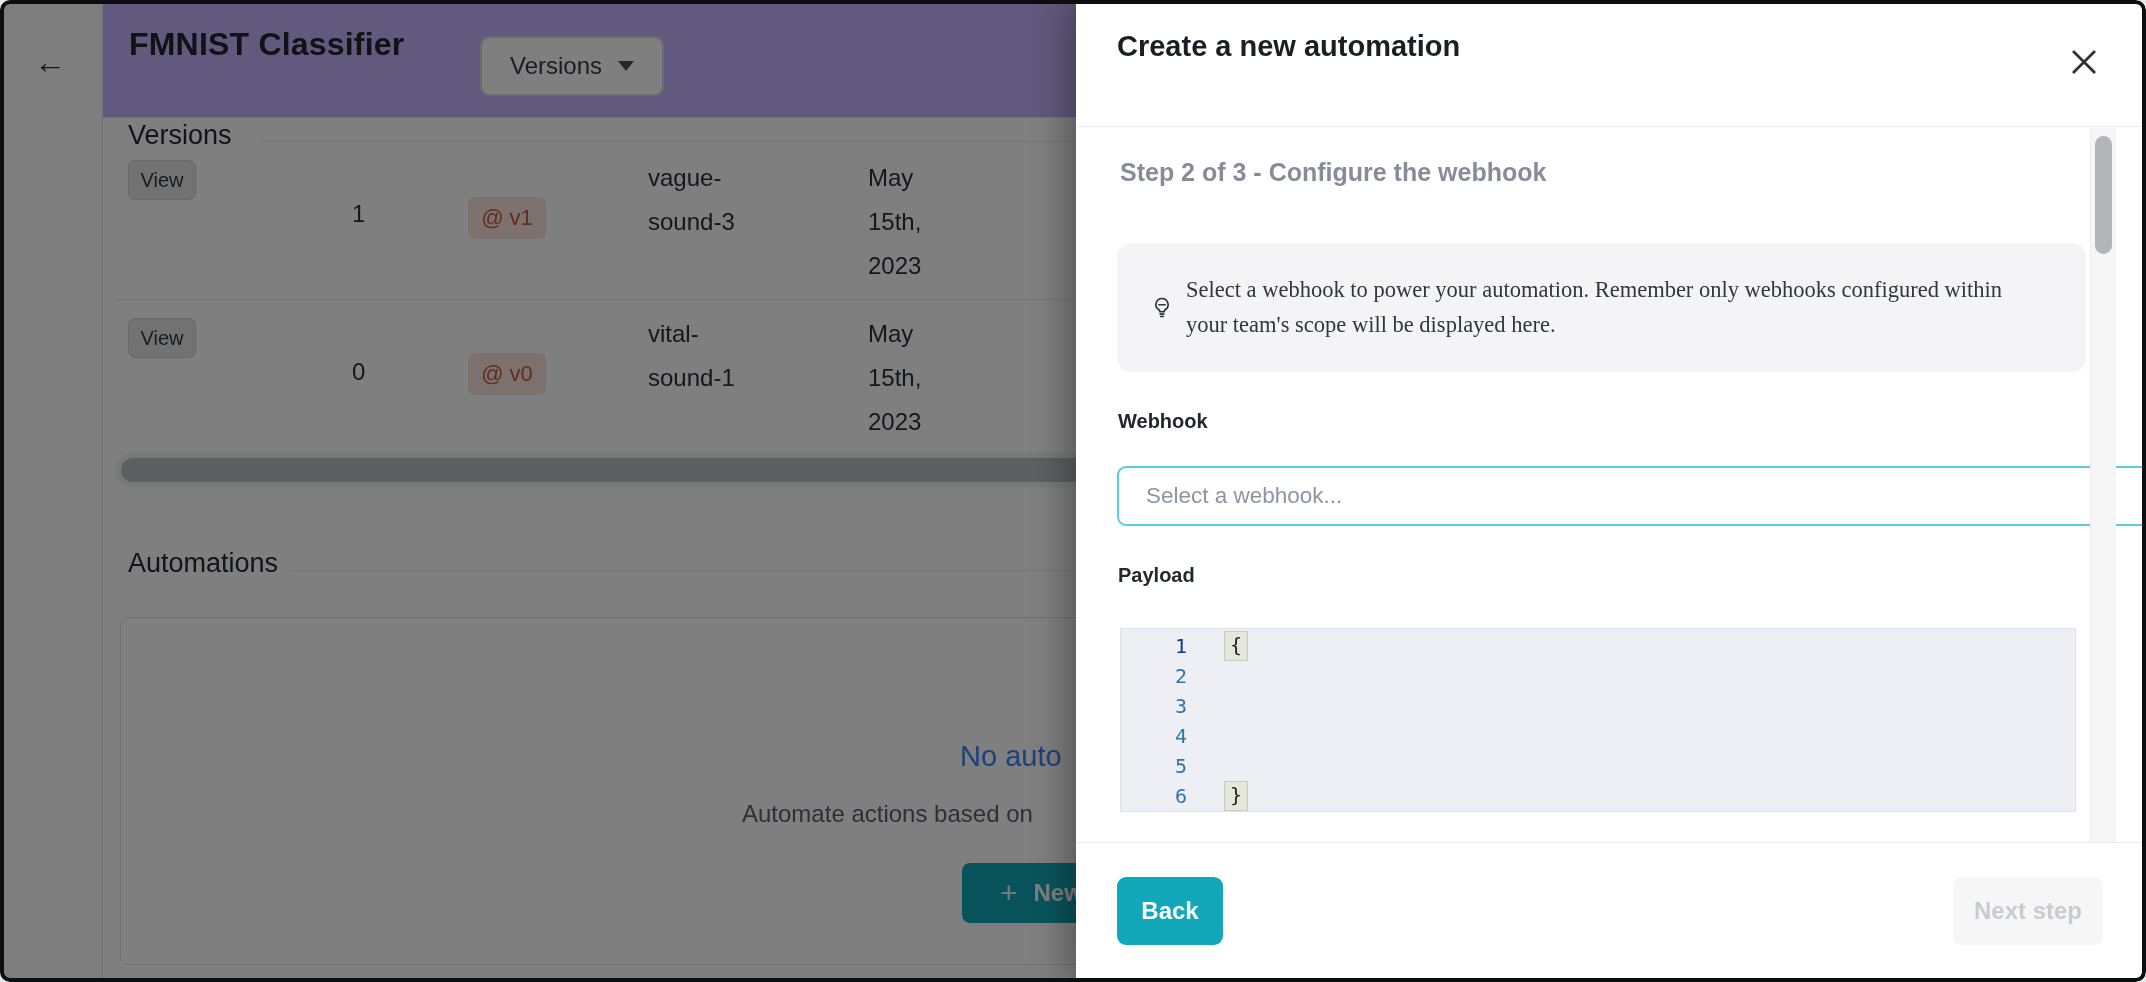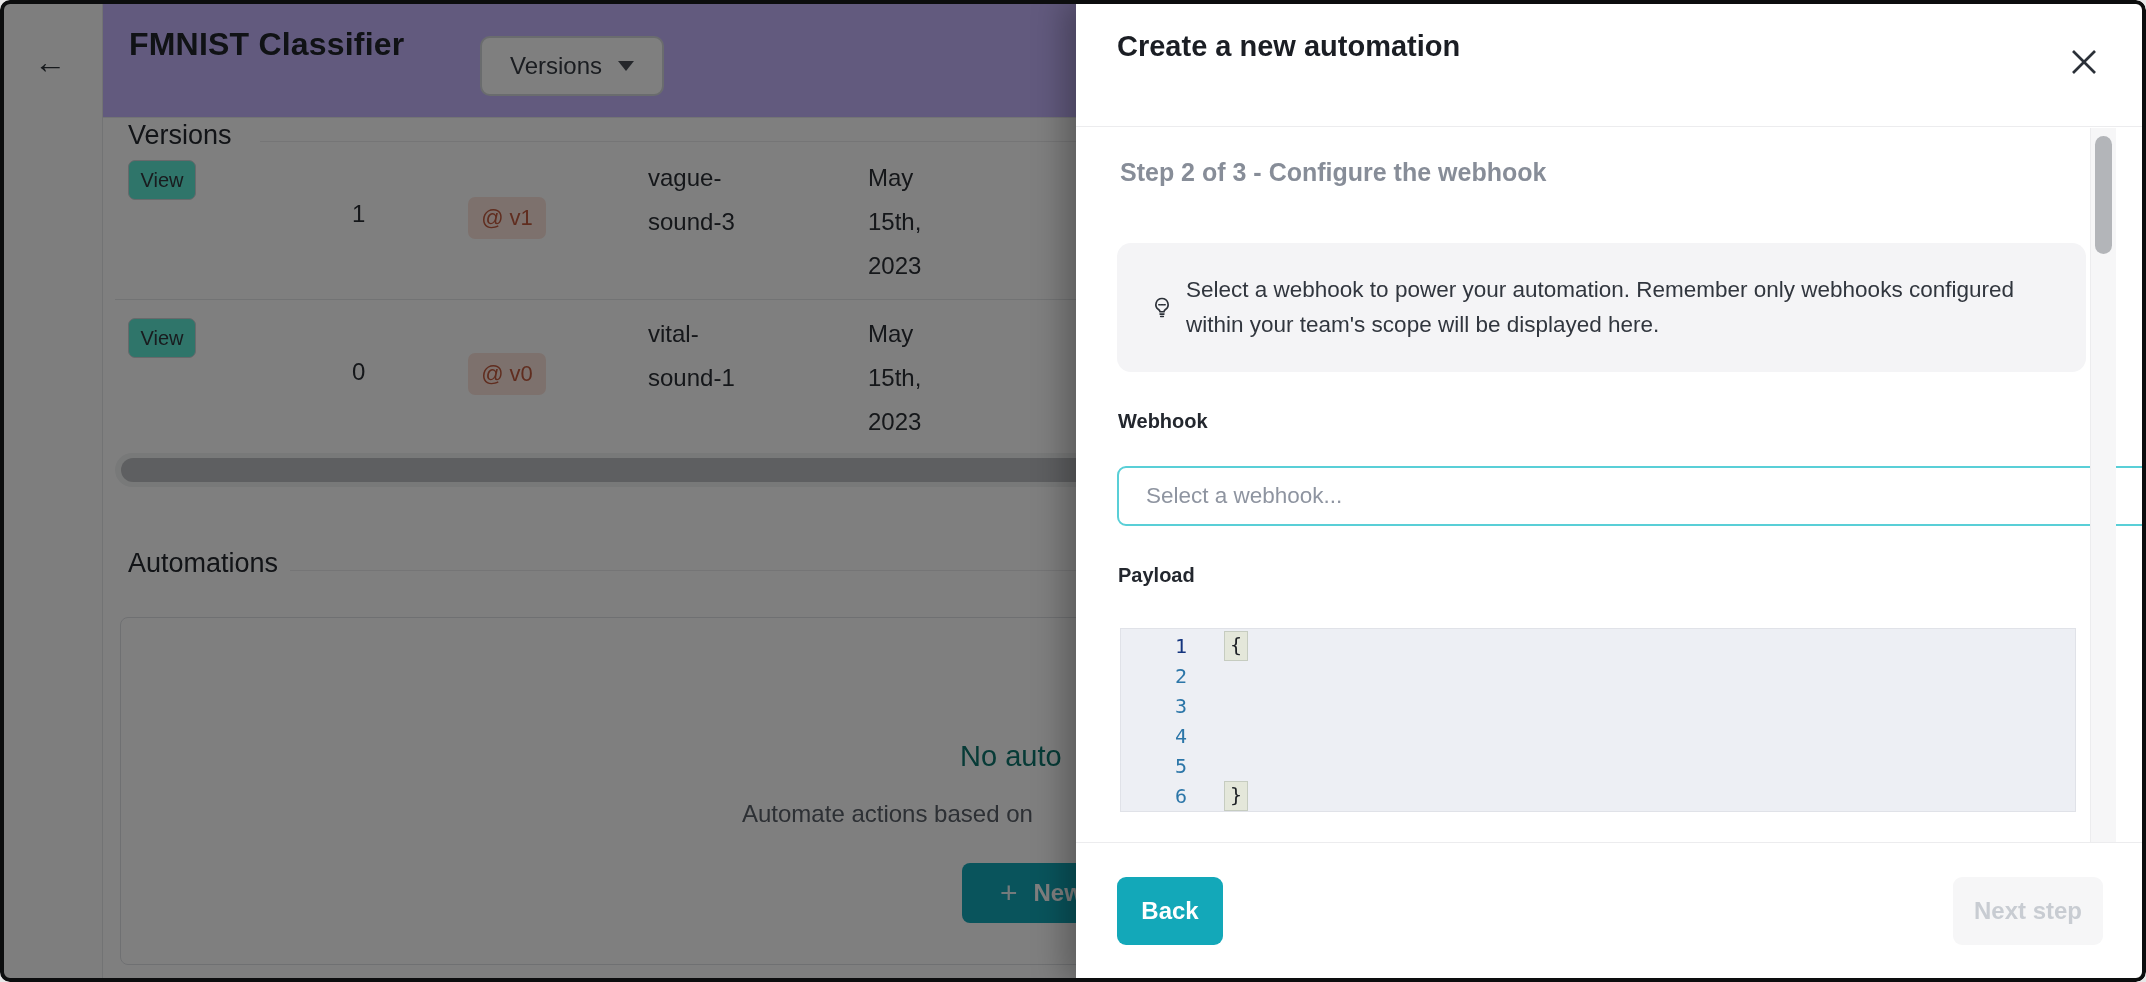--- a/index.html
+++ b/index.html
@@ -26,41 +26,41 @@
     display:flex; align-items:center; gap:16px; cursor:pointer;
   }
   .versions-dropdown .label { font-size:24px; color:#363b42; }
   .caret-down { width:0; height:0; border-left:8px solid transparent; border-right:8px solid transparent; border-top:10px solid #4a4f57; }
 
   .section-heading { position:absolute; font-size:27px; color:#24282e; }
   .heading-rule { position:absolute; height:1px; background:#eaebed; }
 
   .view-button {
     position:absolute; left:128px; width:68px; height:40px;
-    border:1.5px solid #ced2d7; border-radius:7px; background:#5eead4;
+    border:1.5px solid #ced2d7; border-radius:7px; background:#e5e5e5;
     font-size:20px; color:#33383e; display:flex; align-items:center; justify-content:center; cursor:pointer;
   }
   .cell-index { position:absolute; font-size:24px; color:#2b2f35; }
   .alias-badge {
     position:absolute; left:468px; width:78px; height:42px; border-radius:7px;
     background:#fbe3db; color:#c05a3e; font-size:22px;
     display:flex; align-items:center; justify-content:center;
   }
   .cell-name { position:absolute; left:648px; font-size:24px; color:#2b2f35; line-height:44px; }
   .cell-date { position:absolute; left:868px; font-size:24px; color:#2b2f35; line-height:44px; }
   .row-divider { position:absolute; left:115px; width:961px; height:1px; background:#e5e6e9; }
 
   .hscroll-track { position:absolute; left:115px; top:453px; width:980px; height:34px; background:#f1f2f3; border-radius:17px; }
   .hscroll-thumb { position:absolute; left:121px; top:458px; width:975px; height:24px; background:#bdbfc2; border-radius:12px; }
 
   .automations-card {
     position:absolute; left:120px; top:617px; width:1000px; height:348px;
     border:1.5px solid #dee0e4; border-radius:8px; background:#ffffff;
   }
-  .empty-title { position:absolute; left:960px; top:740px; font-size:29px; color:#0f766e; white-space:nowrap; }
+  .empty-title { position:absolute; left:960px; top:740px; font-size:29px; color:#3b82f6; white-space:nowrap; }
   .empty-subtitle { position:absolute; left:742px; top:800px; font-size:24px; color:#5a6069; white-space:nowrap; }
   .new-automation-button {
     position:absolute; left:962px; top:863px; width:140px; height:60px;
     background:#13a8b9; border-radius:8px; display:flex; align-items:center; gap:16px;
     padding-left:38px; cursor:pointer;
   }
   .new-automation-button .plus { color:#e9f7f8; font-size:30px; font-weight:300; line-height:1; }
   .new-automation-button .txt { color:#ffffff; font-size:24px; font-weight:bold; }
 
   .dim-overlay { position:absolute; inset:0; background:rgba(0,0,0,0.5); z-index:5; }
@@ -74,21 +74,21 @@
   .drawer-title { position:absolute; left:41px; top:30px; font-size:29px; font-weight:bold; color:#1b1e24; }
   .close-button { position:absolute; left:992px; top:46px; width:32px; height:32px; cursor:pointer; }
 
   .step-label { position:absolute; left:44px; top:158px; font-size:25px; font-weight:600; color:#878d98; }
 
   .info-box {
     position:absolute; left:41px; top:243px; width:969px; height:129px;
     background:#f4f4f6; border-radius:14px;
   }
   .bulb-icon { position:absolute; left:32px; top:52px; width:26px; height:26px; }
-  .info-text { position:absolute; left:69px; top:29px; width:850px; font-size:22.5px; line-height:35px; color:#31363e; }
+  .info-text { position:absolute; left:69px; top:29px; width:850px; font-size:22.5px; line-height:35px; color:#31363e;font-family:Liberation Serif, serif; }
 
   .field-label { position:absolute; left:42px; font-size:20px; font-weight:bold; color:#23272e; }
 
   .webhook-select {
     position:absolute; left:41px; top:466px; width:1133px; height:60px;
     border:2.5px solid #59cfd7; border-radius:9px; background:#ffffff;
     display:flex; align-items:center; cursor:pointer;
   }
   .webhook-select .placeholder { margin-left:27px; font-size:22.5px; color:#8e94a0; }
   .select-chevron { position:absolute; right:26px; top:21px; width:20px; height:14px; }

